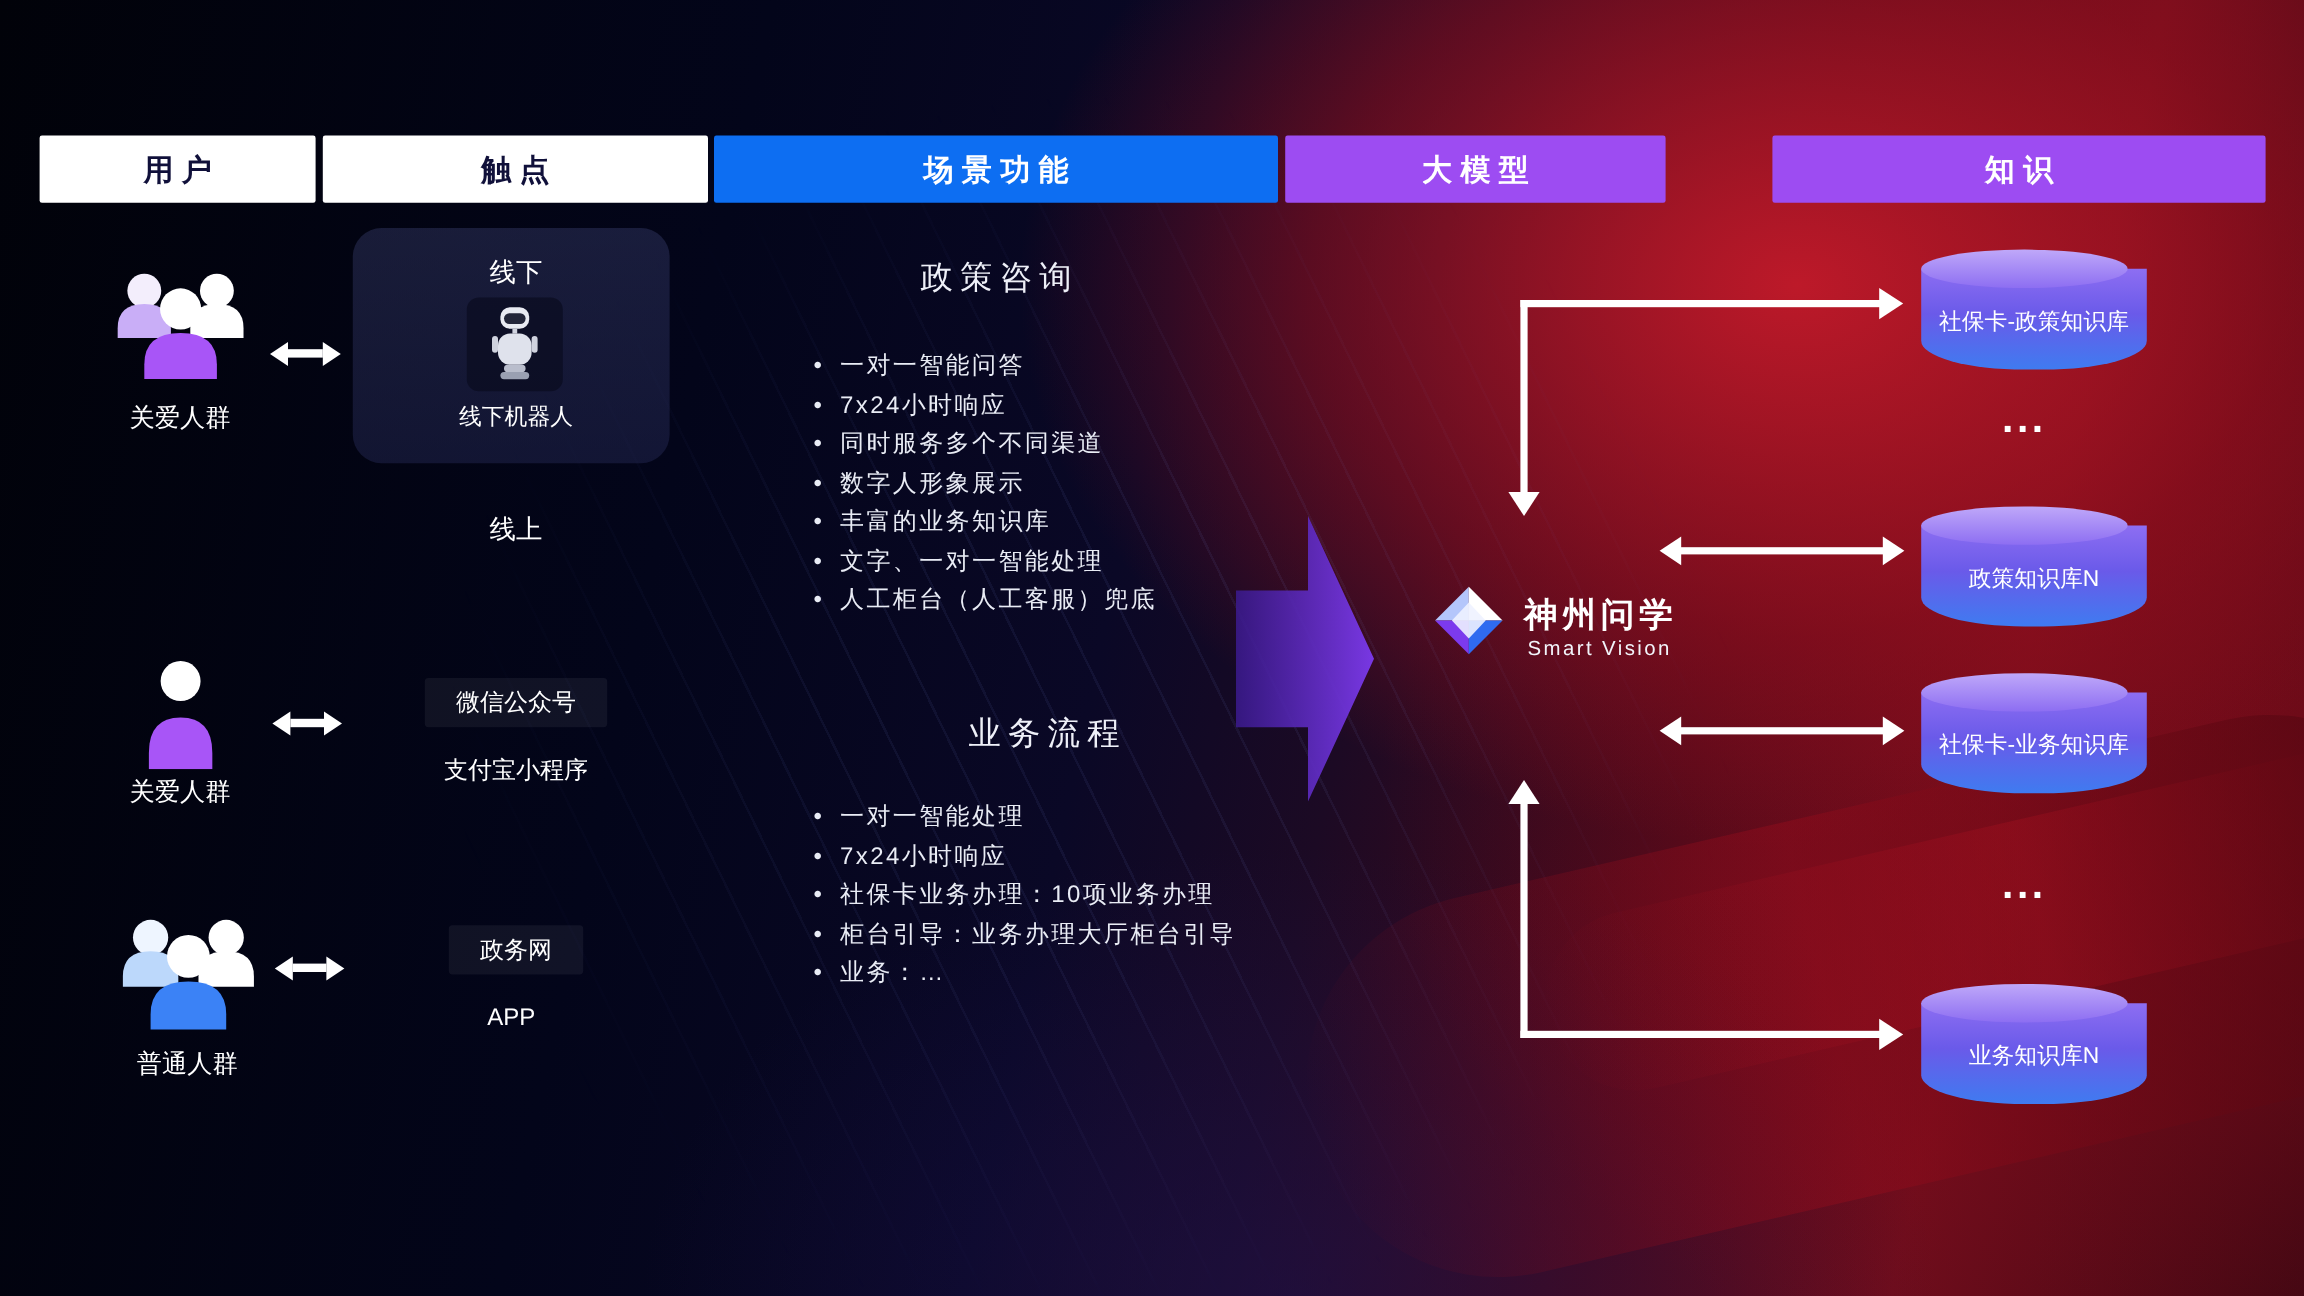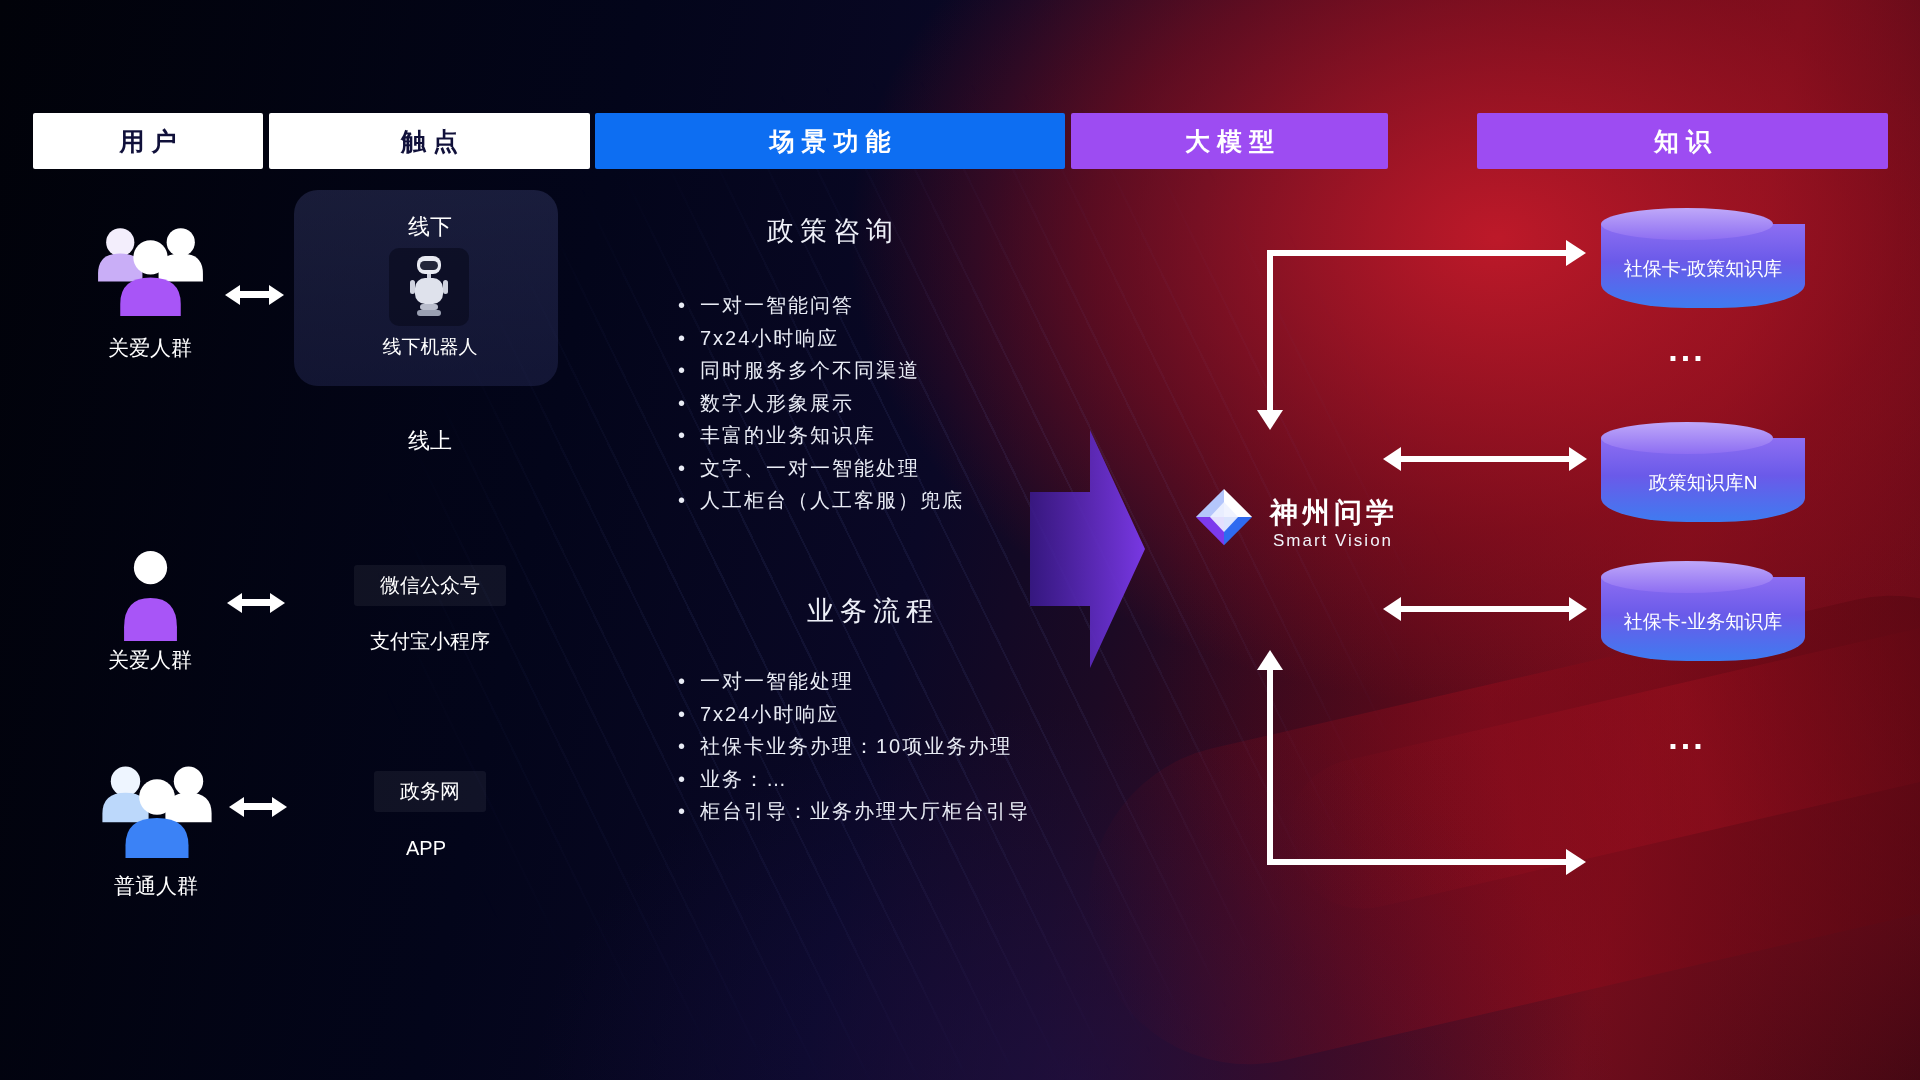--- a/index.html
+++ b/index.html
@@ -65,21 +65,21 @@
   .head  { position:absolute; width:0; height:0; }
   .head-right { border-left:20px solid #fff; border-top:13px solid transparent; border-bottom:13px solid transparent; }
   .head-down  { border-top:20px solid #fff; border-left:13px solid transparent; border-right:13px solid transparent; }
   .head-up    { border-bottom:20px solid #fff; border-left:13px solid transparent; border-right:13px solid transparent; }
 
   
   .logo-name { position:absolute; left:1270px; top:494px; font-size:28px; font-weight:bold; letter-spacing:4px; color:#fff; }
   .logo-sub  { position:absolute; left:1273px; top:531px; font-size:17px; letter-spacing:2px; color:#f2f4fa; }
 
   
-  .db { position:absolute; left:1601px; width:204px; height:100px; }
+  .db { position:absolute; left:1601px; width:188px; height:100px; }
   .db .cyl-body { position:absolute; left:0; right:0; top:16px; bottom:0;
     background:linear-gradient(180deg,#8d6ef2 0%, #6a5ae9 45%, #3f7bf0 100%);
     border-radius:0 0 86px 86px / 0 0 24px 24px; }
   .db .cyl-top { position:absolute; left:0; top:0; width:172px; height:32px; border-radius:50%;
     background:linear-gradient(180deg,#bfa8f9 0%, #8d6ef2 100%); }
   .db .db-label { position:absolute; left:8px; right:8px; top:28px; bottom:6px;
     display:flex; align-items:center; justify-content:center; text-align:center;
     font-size:19px; line-height:1.3; color:#fff; }
   .ellipsis { position:absolute; transform:translateX(-50%); font-size:34px; font-weight:bold;
               letter-spacing:3px; color:#fff; }
@@ -164,22 +164,22 @@
     <li>丰富的业务知识库</li>
     <li>文字、一对一智能处理</li>
     <li>人工柜台（人工客服）兜底</li>
   </ul>
 
   <div class="sc-title" style="left:833px; top:593px;margin-left:40px;">业务流程</div>
   <ul class="bullets" style="left:676px; top:665px;">
     <li>一对一智能处理</li>
     <li>7x24小时响应</li>
     <li>社保卡业务办理：10项业务办理</li>
+    <li>柜台引导：业务办理大厅柜台引导</li>
     <li>业务：…</li>
-    <li>柜台引导：业务办理大厅柜台引导</li>
   </ul>
 
   <div style="position:absolute; left:1030px; top:430px;">
     <svg width="115" height="238" viewBox="0 0 115 238">
       <defs>
         <linearGradient id="ag" x1="0" y1="0" x2="1" y2="0">
           <stop offset="0" stop-color="#3b1a8f" stop-opacity="0.85"></stop>
           <stop offset="1" stop-color="#7c3aed" stop-opacity="0.95"></stop>
         </linearGradient>
       </defs>
@@ -222,13 +222,18 @@
     <div class="cyl-body"></div>
     <div class="cyl-top"></div>
     <div class="db-label">政策知识库N</div>
   </div>
   <div class="db" style="top:561px;">
     <div class="cyl-body"></div>
     <div class="cyl-top"></div>
     <div class="db-label">社保卡-业务知识库</div>
   </div>
   <div class="ellipsis" style="left:1687px; top:718px;">...</div>
+  <div class="db" style="top:820px;">
+    <div class="cyl-body"></div>
+    <div class="cyl-top"></div>
+    <div class="db-label">业务知识库N</div>
+  </div>
 </div>
 
 </body></html>

